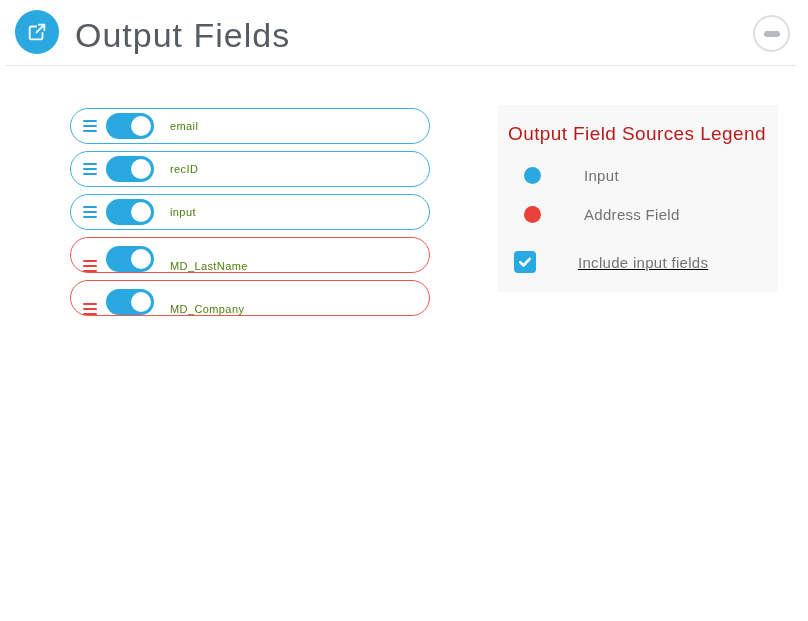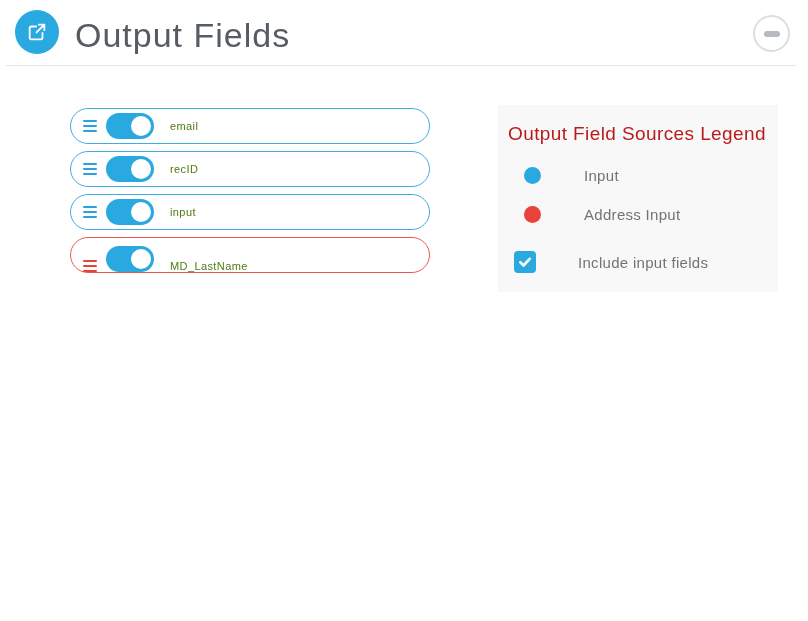--- a/index.html
+++ b/index.html
@@ -160,20 +160,21 @@
     font-size: 15px;
     color: #737373;
     letter-spacing: 0.3px;
     margin-left: 28px;
   }
   .legend-check-row {
     display: flex;
     align-items: center;
     margin-top: 28px;
     padding-left: 6px;
+    text-decoration: underline;
   }
   .checkbox {
     width: 22px;
     height: 22px;
     border-radius: 4px;
     background: #29a9e0;
     display: flex;
     align-items: center;
     justify-content: center;
     margin-right: 14px;
@@ -248,35 +249,46 @@
       <span class="bar"></span>
           <span class="bar"></span>
           <span class="bar"></span>
     </span>
     <span class="toggle">
       <span class="knob"></span>
     </span>
     <span class="pill-label">MD_LastName</span>
   </div>
 
+  <div class="pill red">
+    <span class="drag-handle">
+      <span class="bar"></span>
+          <span class="bar"></span>
+          <span class="bar"></span>
+    </span>
+    <span class="toggle">
+      <span class="knob"></span>
+    </span>
+    <span class="pill-label">MD_Company</span>
+  </div>
 
 
 </div>
 
   <div class="legend-panel">
     <h2 class="legend-title">Output Field Sources Legend</h2>
     <div id="legend-items">
   <div class="legend-item">
     <span class="legend-dot" style="background: rgb(41, 169, 224);"></span>
     <span class="legend-item-label">Input</span>
   </div>
 
   <div class="legend-item">
     <span class="legend-dot" style="background: rgb(232, 66, 59);"></span>
-    <span class="legend-item-label">Address Input</span>
+    <span class="legend-item-label">Address Field</span>
   </div>
 </div>
     <div class="legend-check-row">
       <span class="checkbox">
         <svg width="14" height="14" viewBox="0 0 24 24" fill="none">
           <path d="M4 12.5 L9.5 18 L20 6.5" stroke="#ffffff" stroke-width="4.5" stroke-linecap="round" stroke-linejoin="round"></path>
         </svg>
       </span>
       <span class="checkbox-label">Include input fields</span>
     </div>

